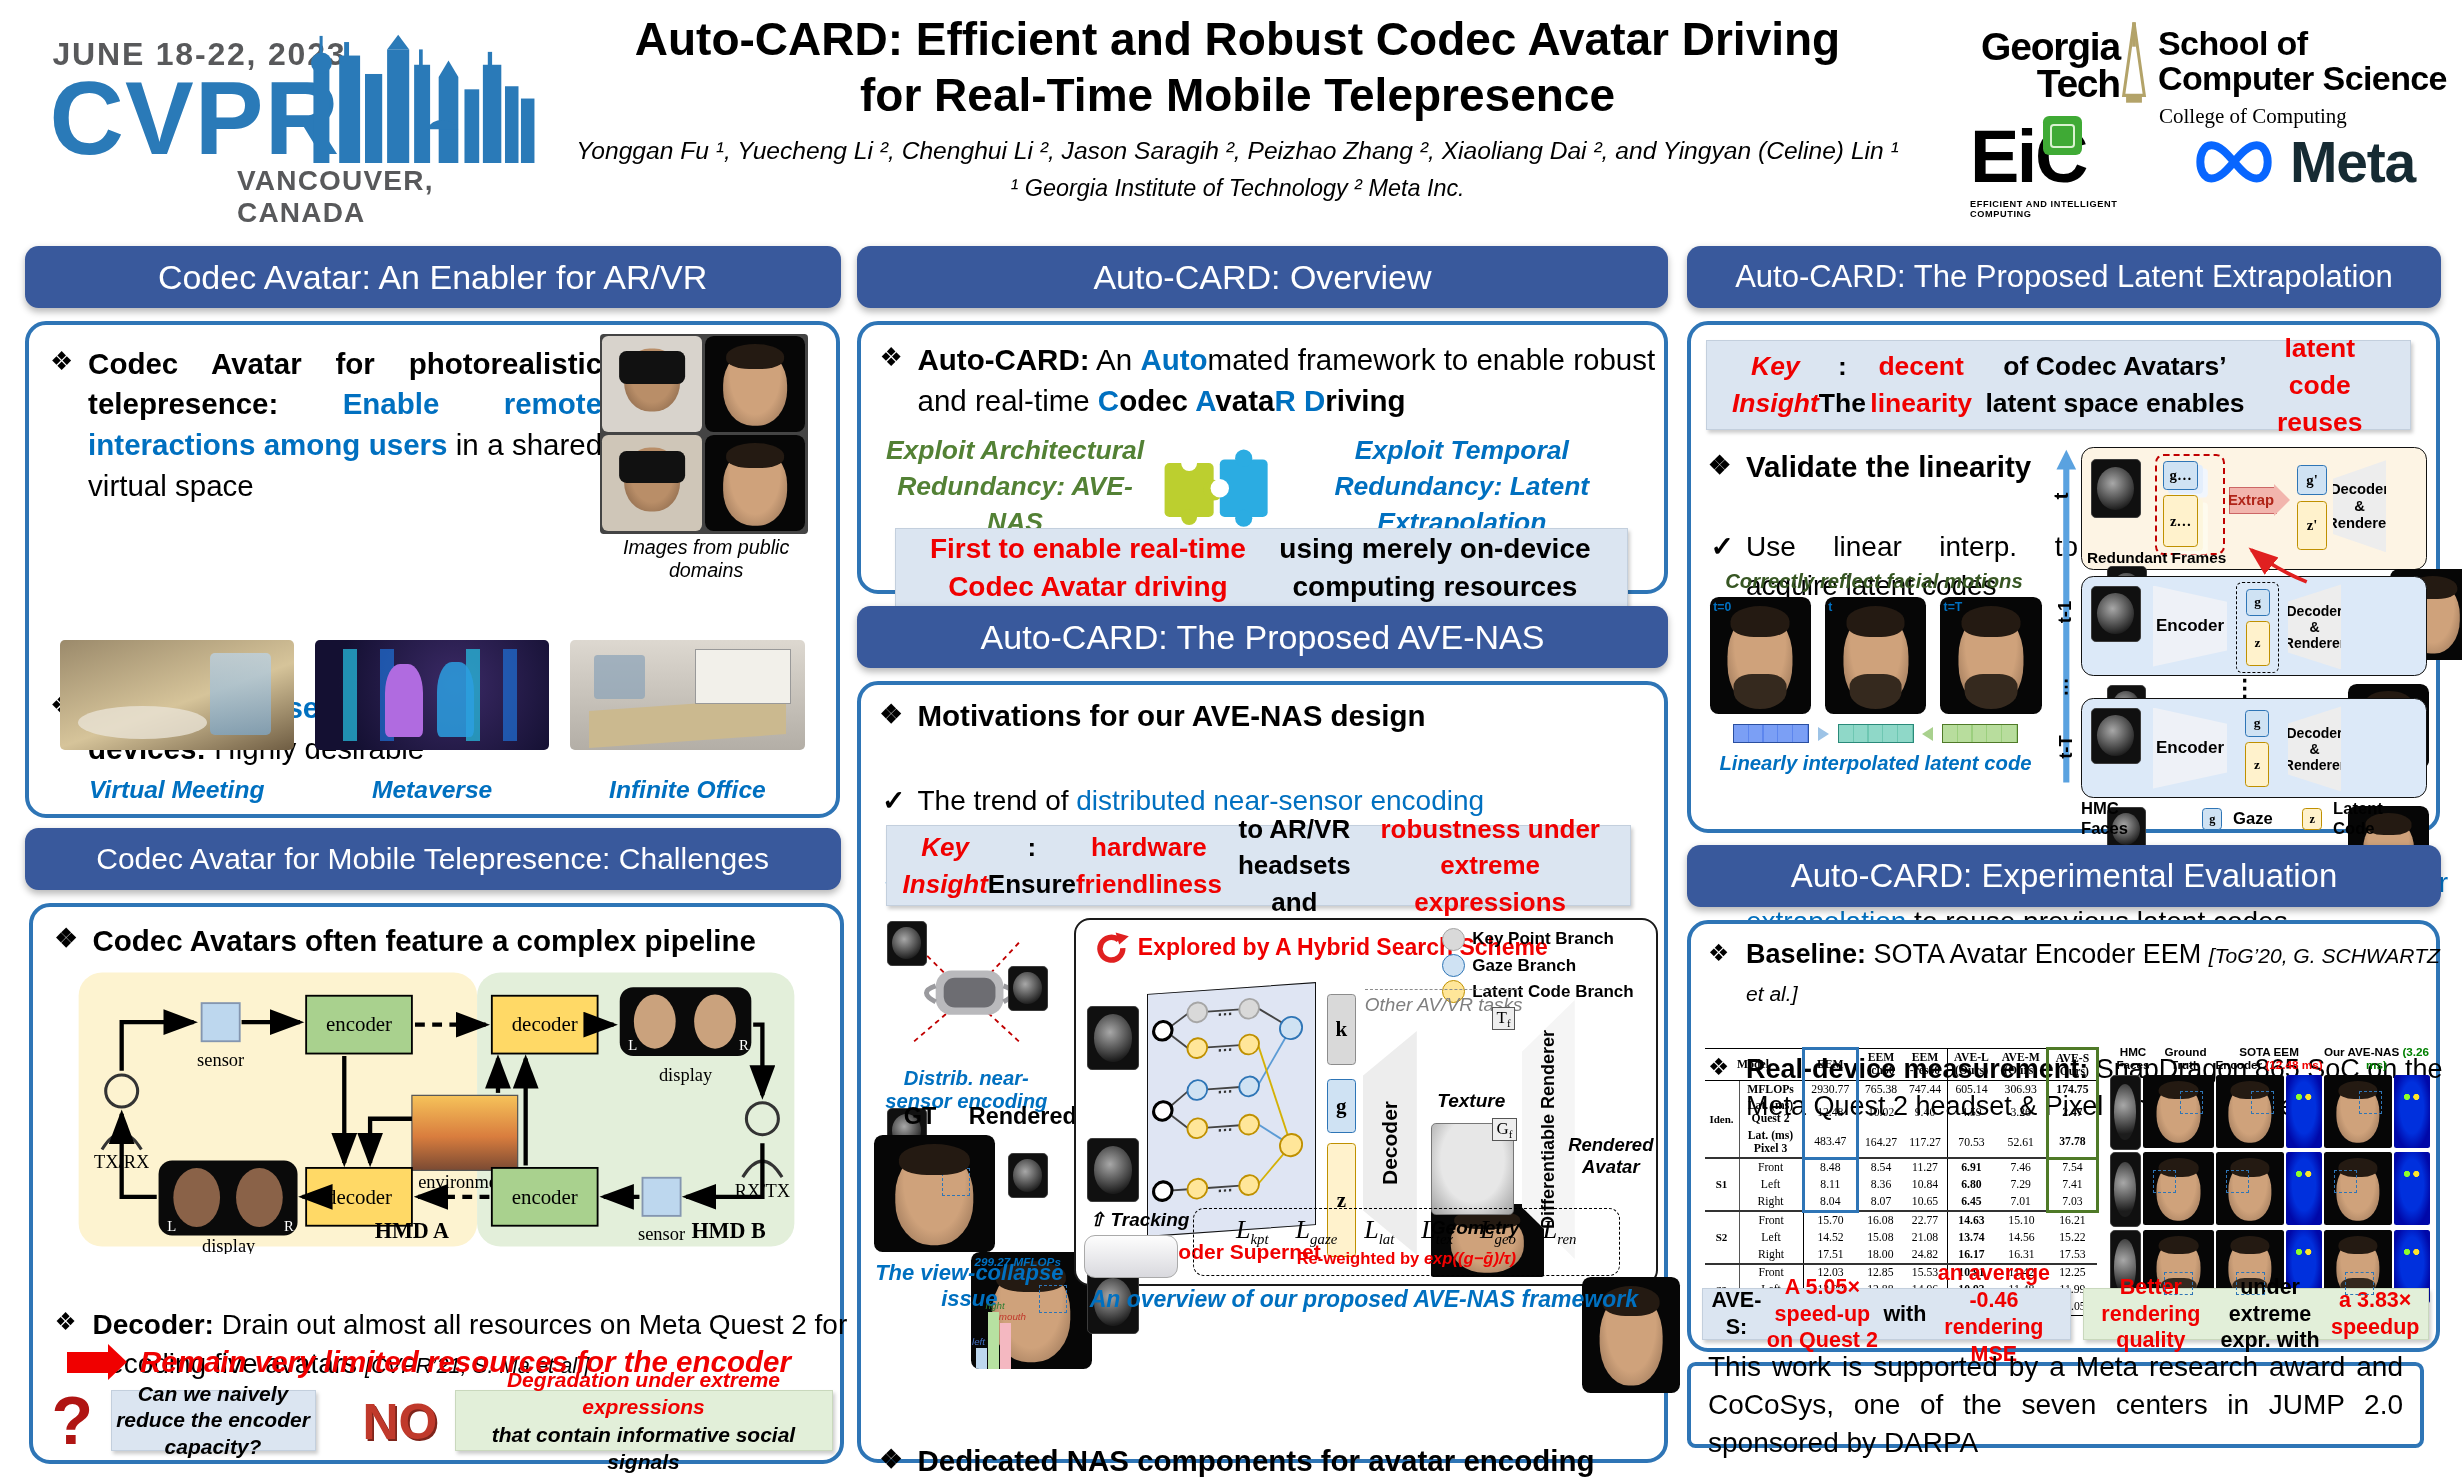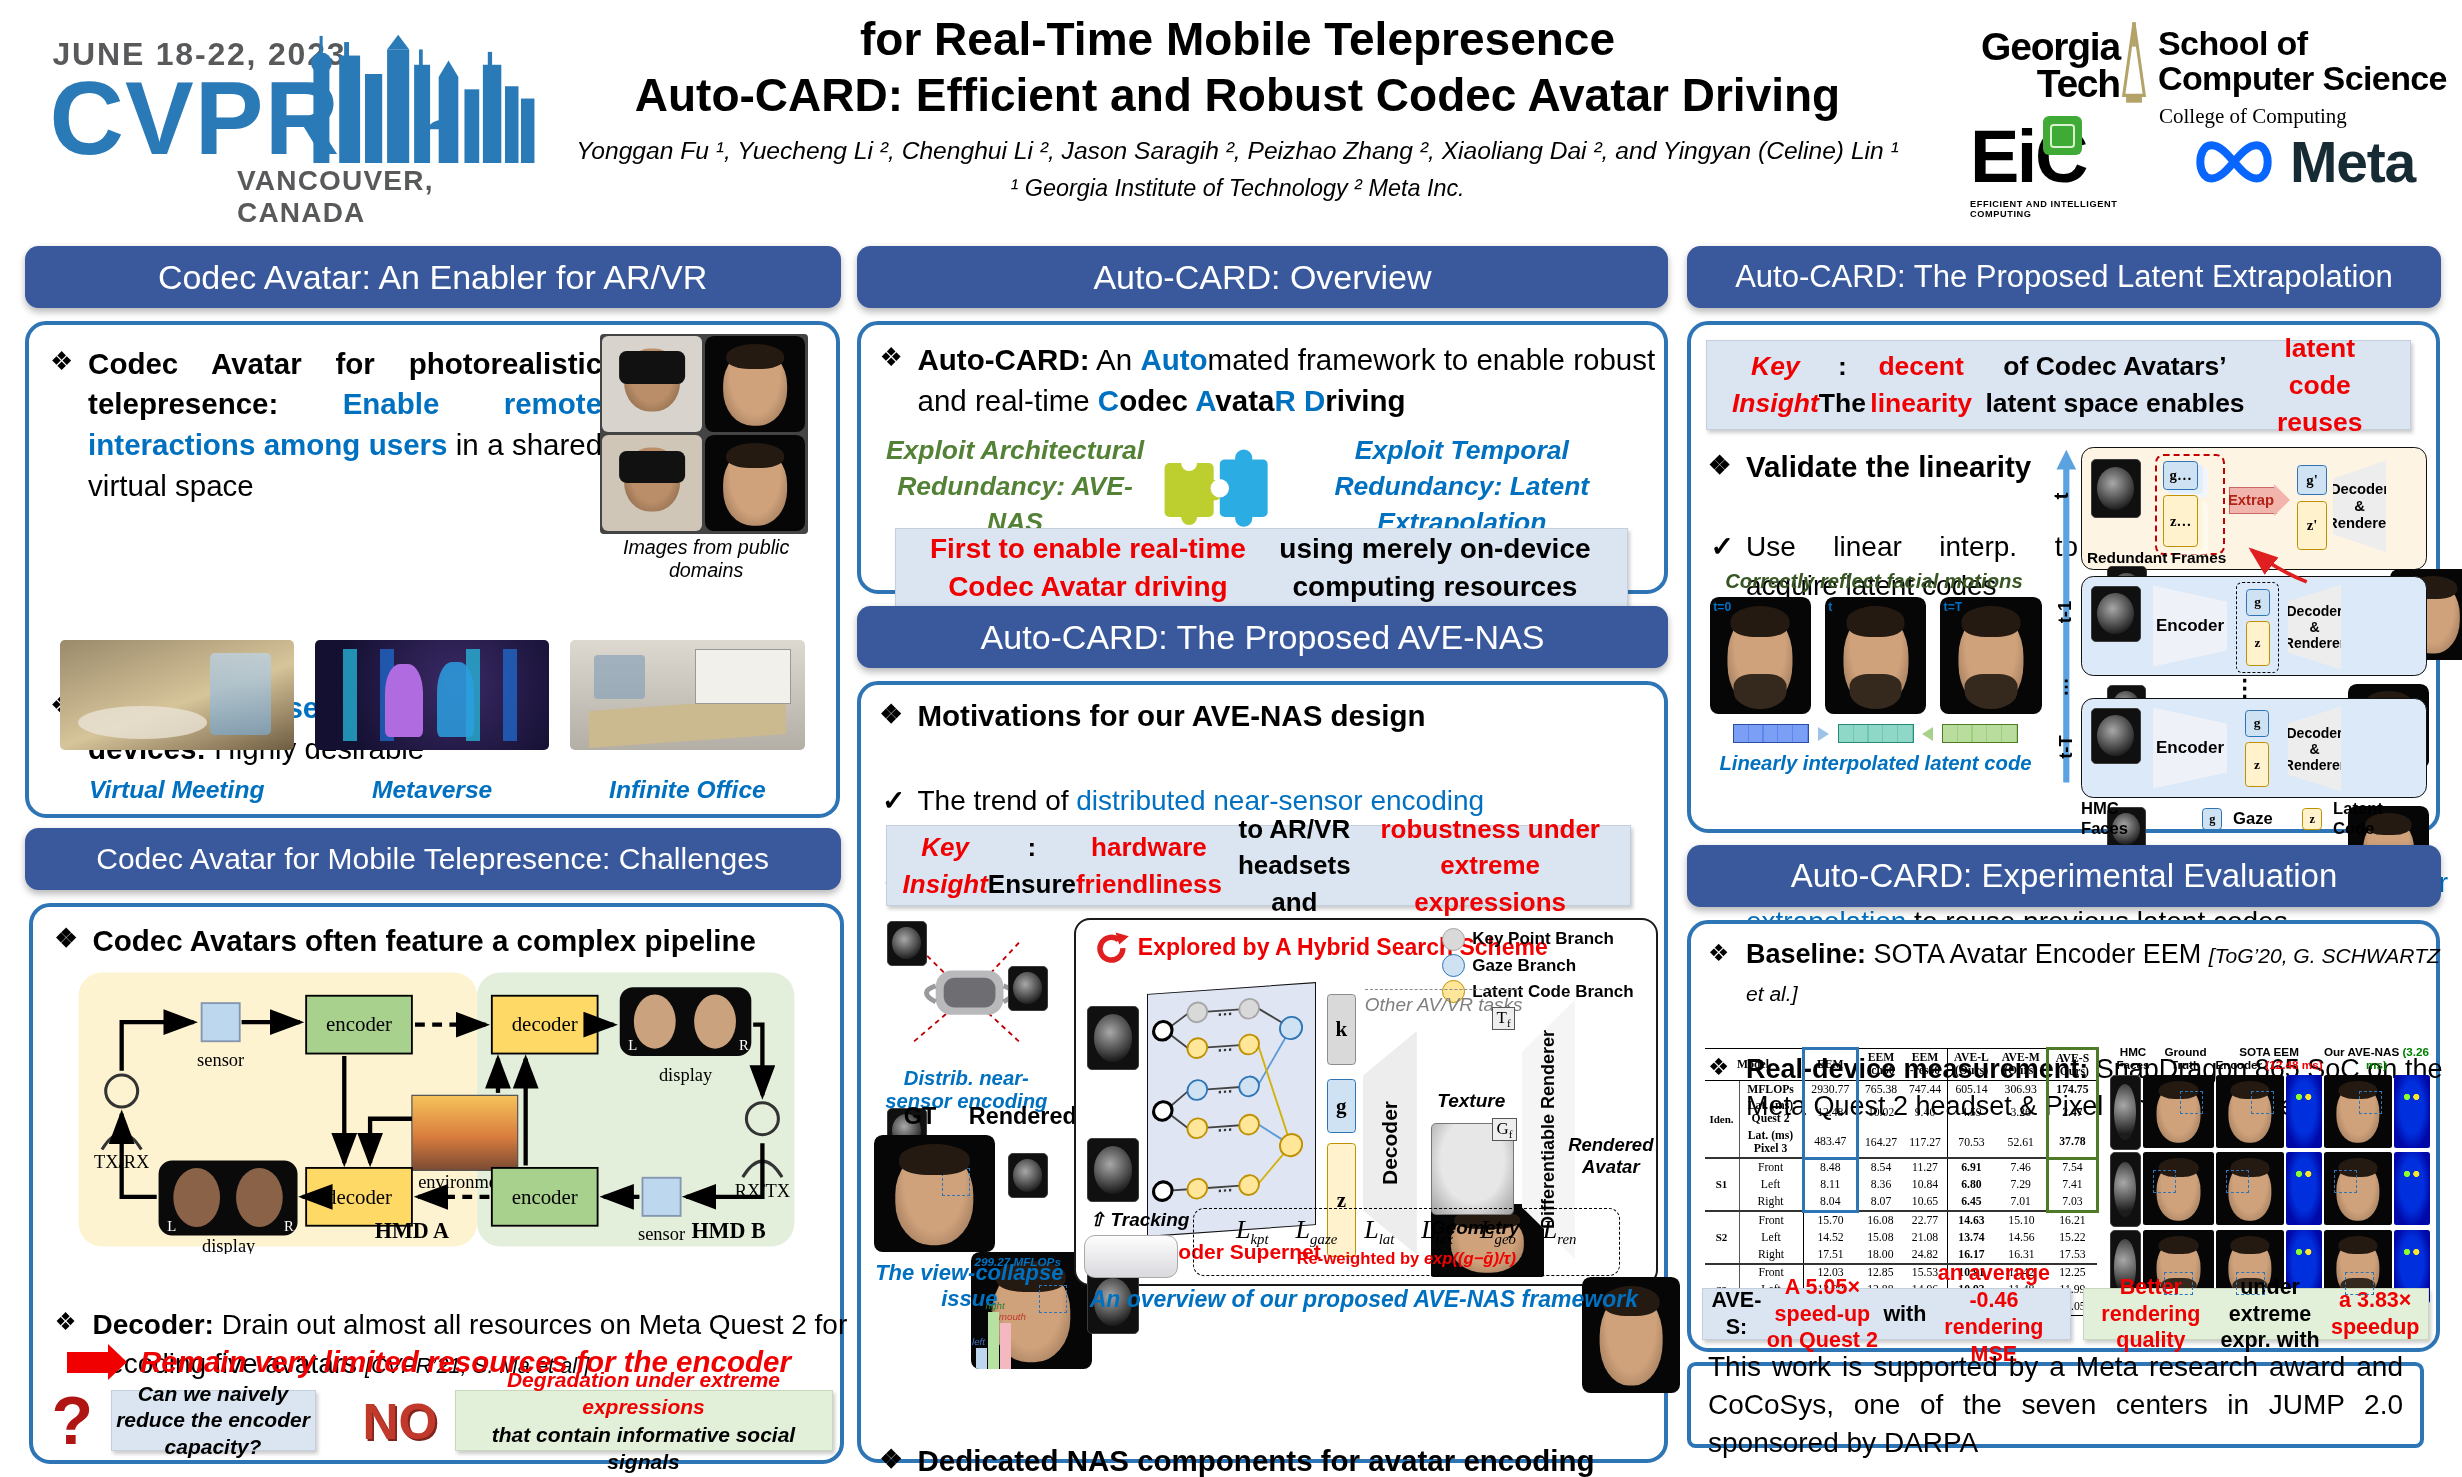--- a/index.html
+++ b/index.html
@@ -127,22 +127,22 @@
           <rect x="312" y="34" width="7" height="24"></rect>
         <rect x="340" y="90" width="22" height="125"></rect>
         <rect x="366" y="110" width="22" height="105"></rect>
         <path d="M212 160a30 30 0 0 1 52 0Z"></path>
       </g>
     </svg>
     <div class="abs cvpr-city" style="left:203px;top:140px;">VANCOUVER, CANADA</div>
   </div>
 
   <div class="abs" style="left:542px;top:11px;width:1391px;">
+    <div class="ptitle">Auto-CARD: Efficient and Robust Codec Avatar Driving</div>
     <div class="ptitle">for Real-Time Mobile Telepresence</div>
-    <div class="ptitle">Auto-CARD: Efficient and Robust Codec Avatar Driving</div>
     <div class="authors">Yonggan Fu ¹, Yuecheng Li ², Chenghui Li ², Jason Saragih ², Peizhao Zhang ², Xiaoliang Dai ², and Yingyan (Celine) Lin ¹</div>
     <div class="affil">¹ Georgia Institute of Technology     ² Meta Inc.</div>
   </div>
 
   <div class="abs" style="left:1967px;top:21.5px;width:480px;height:98px;">
     <div class="abs gt-name" style="left:0;top:6.2px;width:145px;">
       <span>Georgia</span><br>
       <span>Tech</span>
     </div>
     <svg class="abs" style="left:153px;top:0px;" width="28" height="92" viewBox="0 0 46 150">

